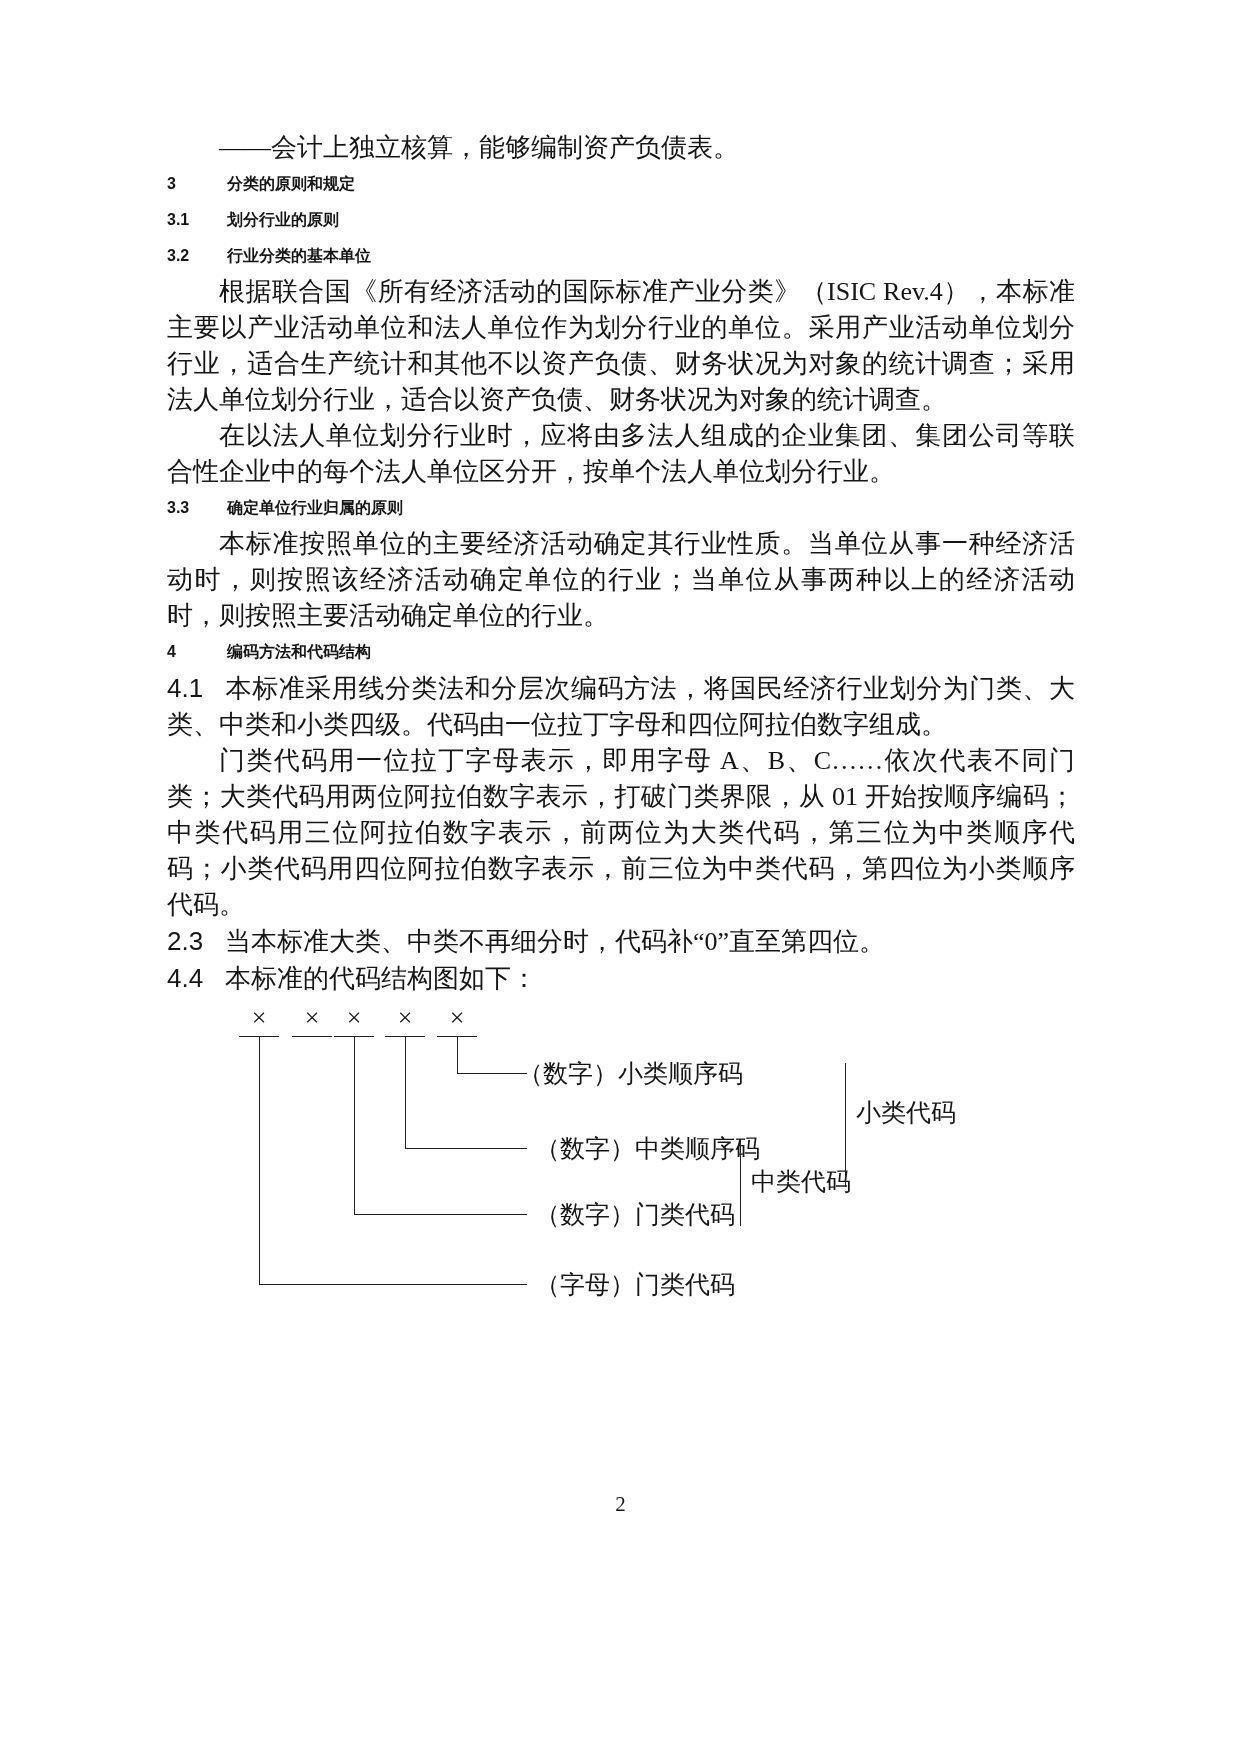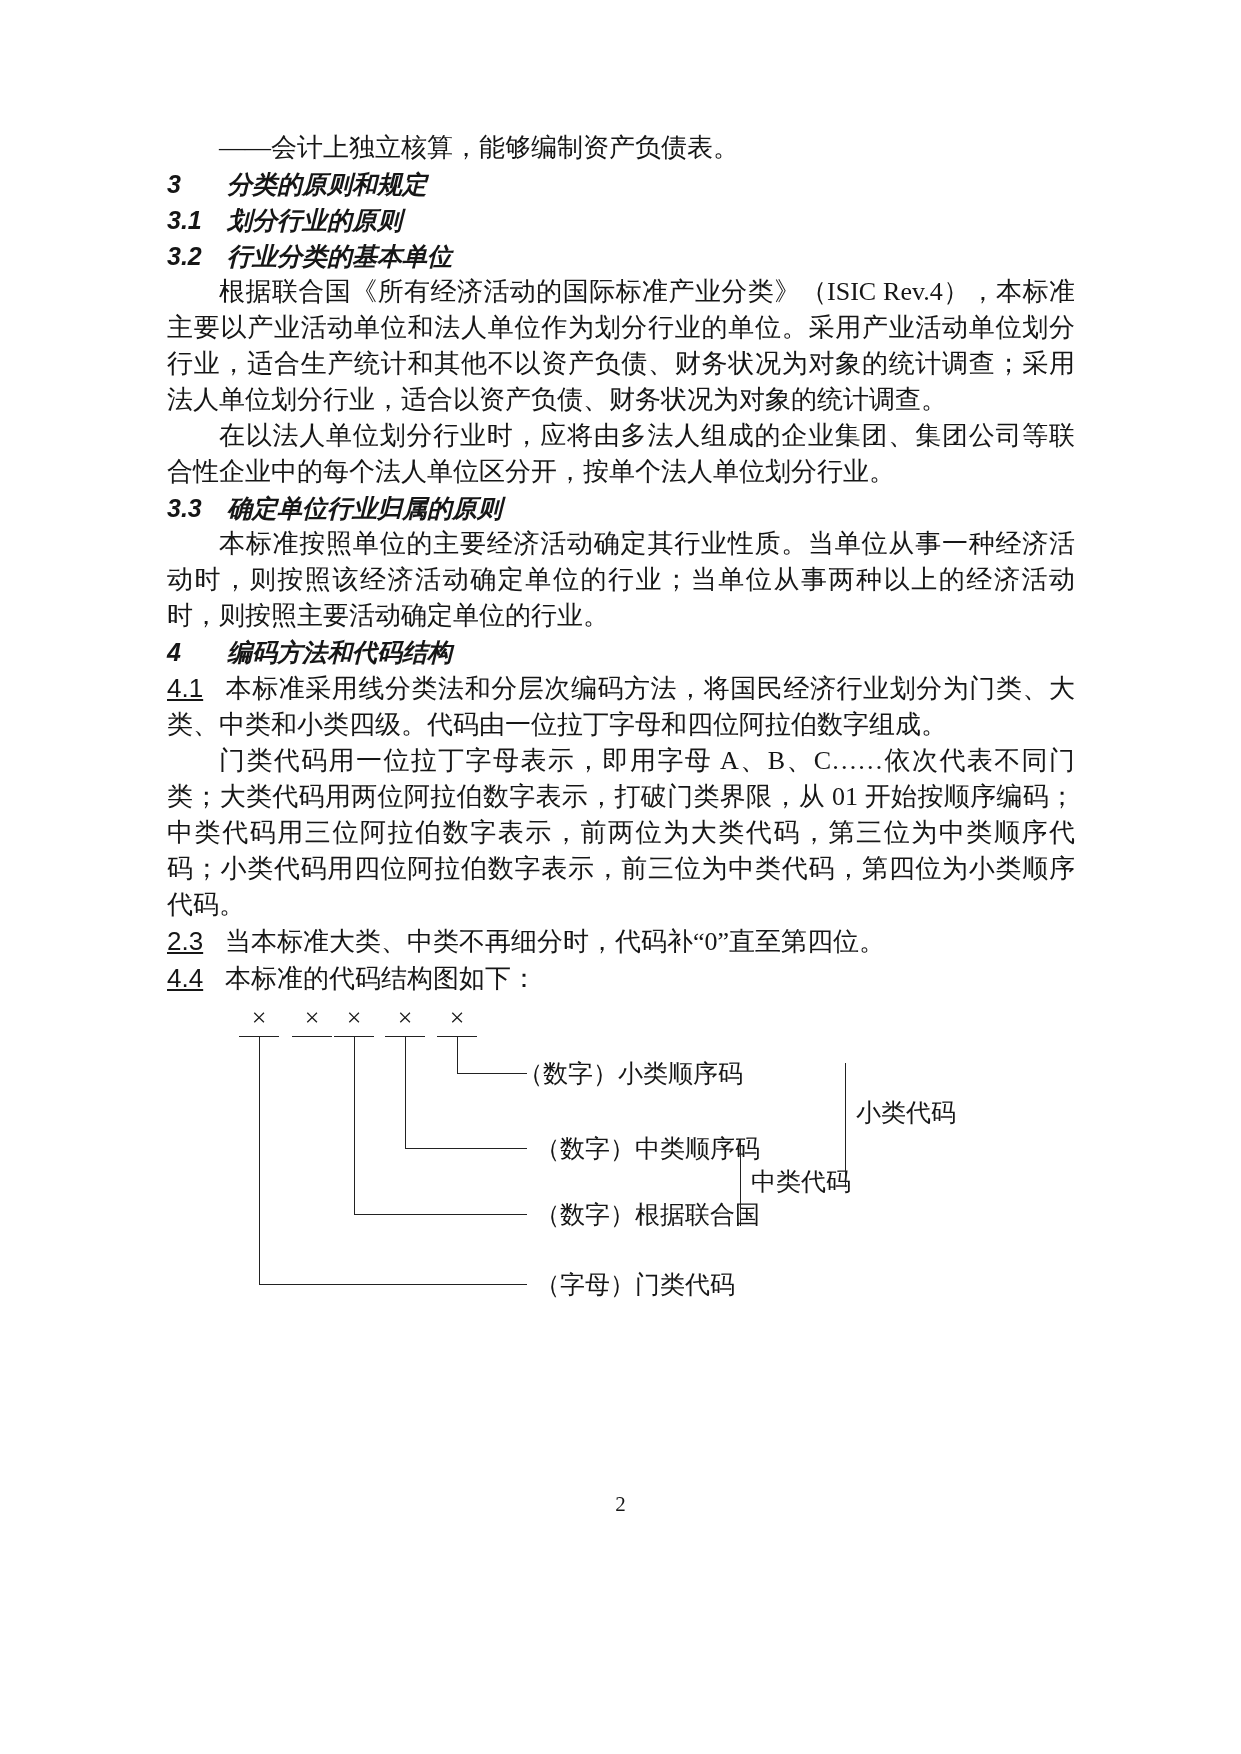--- a/index.html
+++ b/index.html
@@ -21,30 +21,28 @@
     font-family: "Liberation Serif", "DejaVu Serif", serif;
     font-size: 26px;
     line-height: 36px;
     text-align: justify;
   }
   p { margin: 0; }
   .indent { text-indent: 2em; }
   .heading {
     font-family: "Liberation Sans", "DejaVu Sans", sans-serif;
     font-weight: 700;
-    font-size: 25px;
+    font-size: 16px;
     text-align: left;
-    font-style: italic;
   }
   .hnum { display: inline-block; width: 60px; font-weight: 700; }
   .pnum {
     display: inline-block;
     width: 58px;
     font-family: "Liberation Sans", "DejaVu Sans", sans-serif;
-    text-decoration: underline;
   }
   
   .diagram {
     position: relative;
     height: 380px;
     margin-top: 4px;
     font-size: 25px;
     text-align: left;
   }
   .cross {
@@ -123,21 +121,21 @@
       <span class="cross" style="left:218px">×</span>
       <span class="cross" style="left:270px">×</span>
 
       <div class="conn" style="left:290px; top:36px; width:70px;  height:37px;"></div>
       <div class="conn" style="left:238px; top:36px; width:122px; height:112px;"></div>
       <div class="conn" style="left:187px; top:36px; width:173px; height:178px;"></div>
       <div class="conn" style="left:92px;  top:36px; width:268px; height:248px;"></div>
 
       <div class="dlabel" style="left:351px; top:57px;">（数字）小类顺序码</div>
       <div class="dlabel" style="left:368px; top:132px;">（数字）中类顺序码</div>
-      <div class="dlabel" style="left:368px; top:198px;">（数字）根据联合国</div>
+      <div class="dlabel" style="left:368px; top:198px;">（数字）门类代码</div>
       <div class="dlabel" style="left:368px; top:268px;">（字母）门类代码</div>
 
       <div class="vline" style="left:573px; top:139px; height:86px;"></div>
       <div class="dlabel" style="left:584px; top:165px;">中类代码</div>
 
       <div class="vline" style="left:678px; top:62px; height:124px;"></div>
       <div class="dlabel" style="left:689px; top:96px;">小类代码</div>
     </div>
 
   </div>

